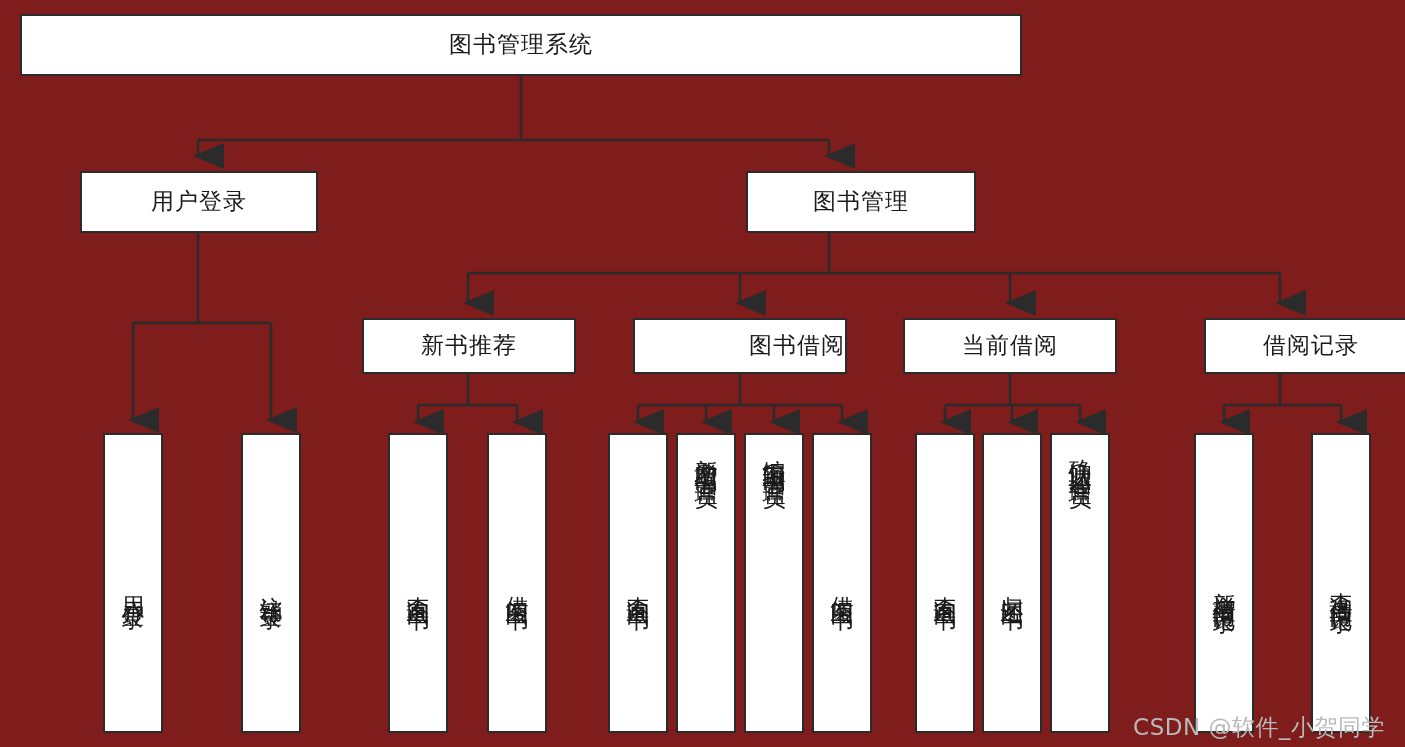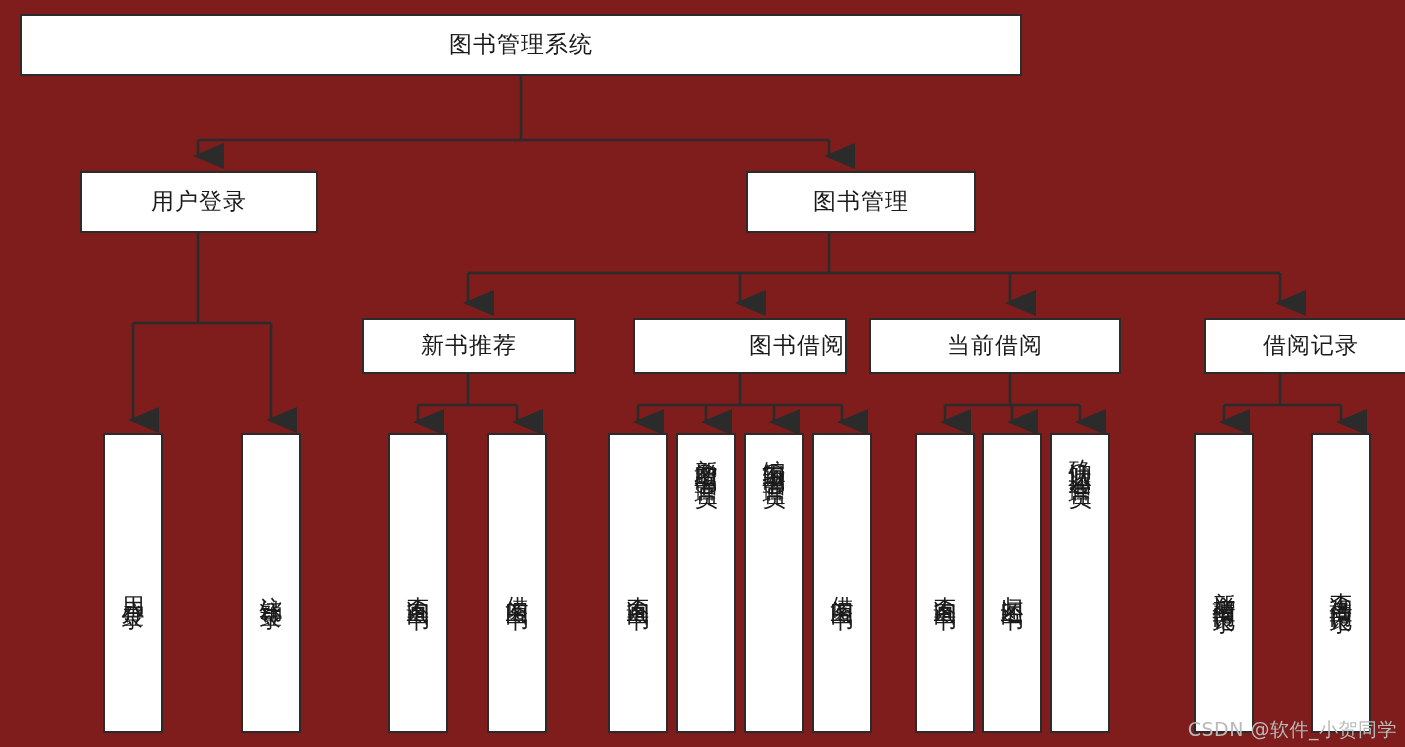--- a/index.html
+++ b/index.html
@@ -53,23 +53,23 @@
   svg.links {
     position: absolute;
     left: 0;
     top: 0;
     width: 1405px;
     height: 747px;
     pointer-events: none;
   }
   .watermark {
     position: absolute;
-    right: 8px;
+    right: 20px;
     bottom: 4px;
-    font-size: 19px;
+    font-size: 23px;
     color: #b9b9b9;
     white-space: nowrap;
     letter-spacing: 0.5px;
   }
 </style>
 </head>
 <body>
 
 <div id="canvas">
 
@@ -162,21 +162,21 @@
   </div>
 
   <div class="node node-h" style="left:362px; top:318px; width:214px; height:56px;">
     <span>新书推荐</span>
   </div>
 
   <div class="node node-h" style="left:633px; top:318px; width:214px; height:56px;justify-content:flex-end;">
     <span>图书借阅</span>
   </div>
 
-  <div class="node node-h" style="left:869px; top:318px; width:252px; height:56px;">
+  <div class="node node-h" style="left:903px; top:318px; width:214px; height:56px;">
     <span>当前借阅</span>
   </div>
 
   <div class="node node-h" style="left:1173px; top:318px; width:214px; height:56px;margin-left:31px;">
     <span>借阅记录</span>
   </div>
 
   <div class="node node-v node-vmid" style="left:103px; top:433px; width:60px; height:300px;">
     <span class="vtext">用户登录</span>
   </div>

